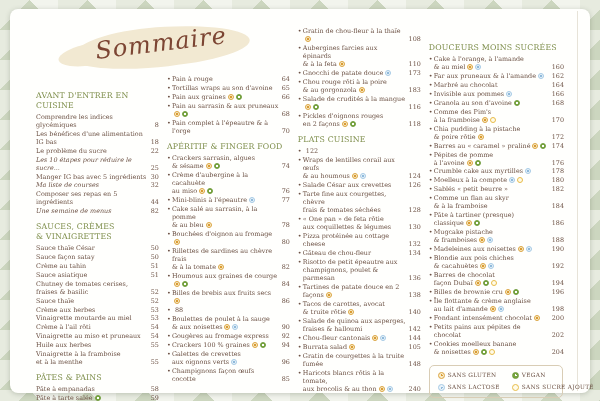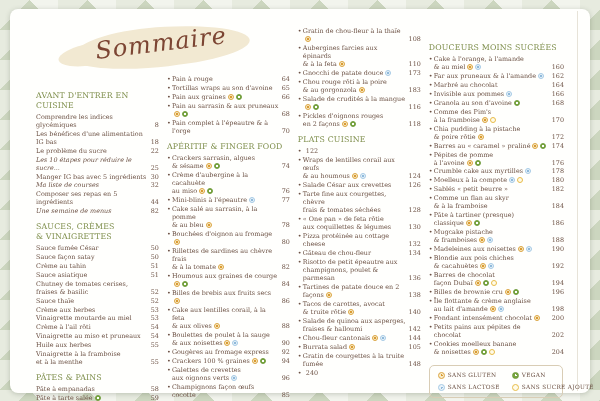--- a/index.html
+++ b/index.html
@@ -85,21 +85,21 @@
             <span class="name">Composer ses repas en 5 ingrédients</span>
             <span class="pg">44</span>
           </div>
           <div class="item">
             <span class="name it">Une semaine de menus</span>
             <span class="pg">82</span>
           </div>
           <div class="section">SAUCES, CRÈMES
 &amp; VINAIGRETTES</div>
           <div class="item">
-            <span class="name">Sauce fumée César</span>
+            <span class="name">Sauce thaïe César</span>
             <span class="pg">50</span>
           </div>
           <div class="item">
             <span class="name">Sauce façon satay</span>
             <span class="pg">50</span>
           </div>
           <div class="item">
             <span class="name">Crème au tahin</span>
             <span class="pg">51</span>
           </div>
@@ -220,22 +220,20 @@
             <span class="name">Houmous aux graines de courge<span class="ic ic-gluten"></span><span class="ic ic-vegan"></span></span>
             <span class="pg">84</span>
           </div>
           <div class="item">
             <span class="bullet">•</span>
             <span class="name">Billes de brebis aux fruits secs<span class="ic ic-gluten"></span></span>
             <span class="pg">86</span>
           </div>
           <div class="item">
             <span class="bullet">•</span>
-            <span class="name">Cake aux lentilles corail, à la feta
-&amp; aux olives<span class="ic ic-gluten"></span></span>
             <span class="pg">88</span>
           </div>
           <div class="item">
             <span class="bullet">•</span>
             <span class="name">Boulettes de poulet à la sauge
 &amp; aux noisettes<span class="ic ic-gluten"></span><span class="ic ic-lactose"></span></span>
             <span class="pg">90</span>
           </div>
           <div class="item">
             <span class="bullet">•</span>
@@ -364,20 +362,22 @@
             <span class="name">Burrata salad<span class="ic ic-gluten"></span></span>
             <span class="pg">105</span>
           </div>
           <div class="item">
             <span class="bullet">•</span>
             <span class="name">Gratin de courgettes à la truite fumée</span>
             <span class="pg">148</span>
           </div>
           <div class="item">
             <span class="bullet">•</span>
+            <span class="name">Haricots blancs rôtis à la tomate,
+aux brocolis &amp; au thon<span class="ic ic-gluten"></span><span class="ic ic-lactose"></span></span>
             <span class="pg">240</span>
           </div>
         </div>
         <div class="col">
           <div class="section">DOUCEURS MOINS SUCRÉES</div>
           <div class="item">
             <span class="bullet">•</span>
             <span class="name">Cake à l'orange, à l'amande
 &amp; au miel<span class="ic ic-gluten"></span><span class="ic ic-lactose"></span></span>
             <span class="pg">160</span>

